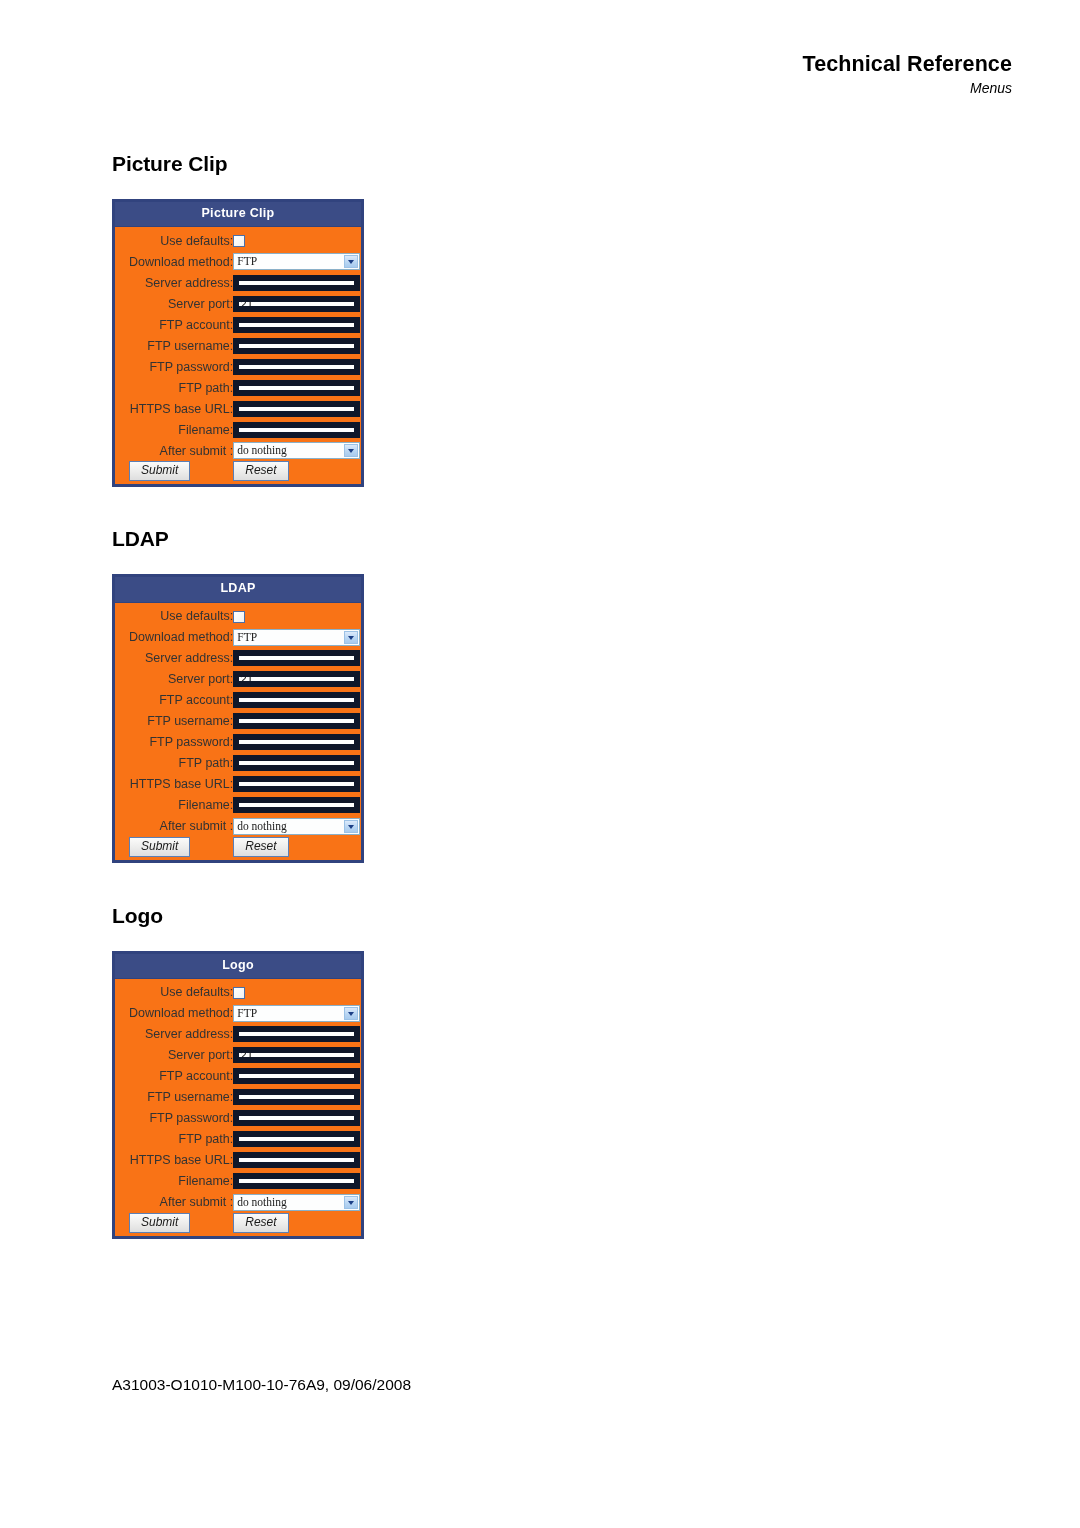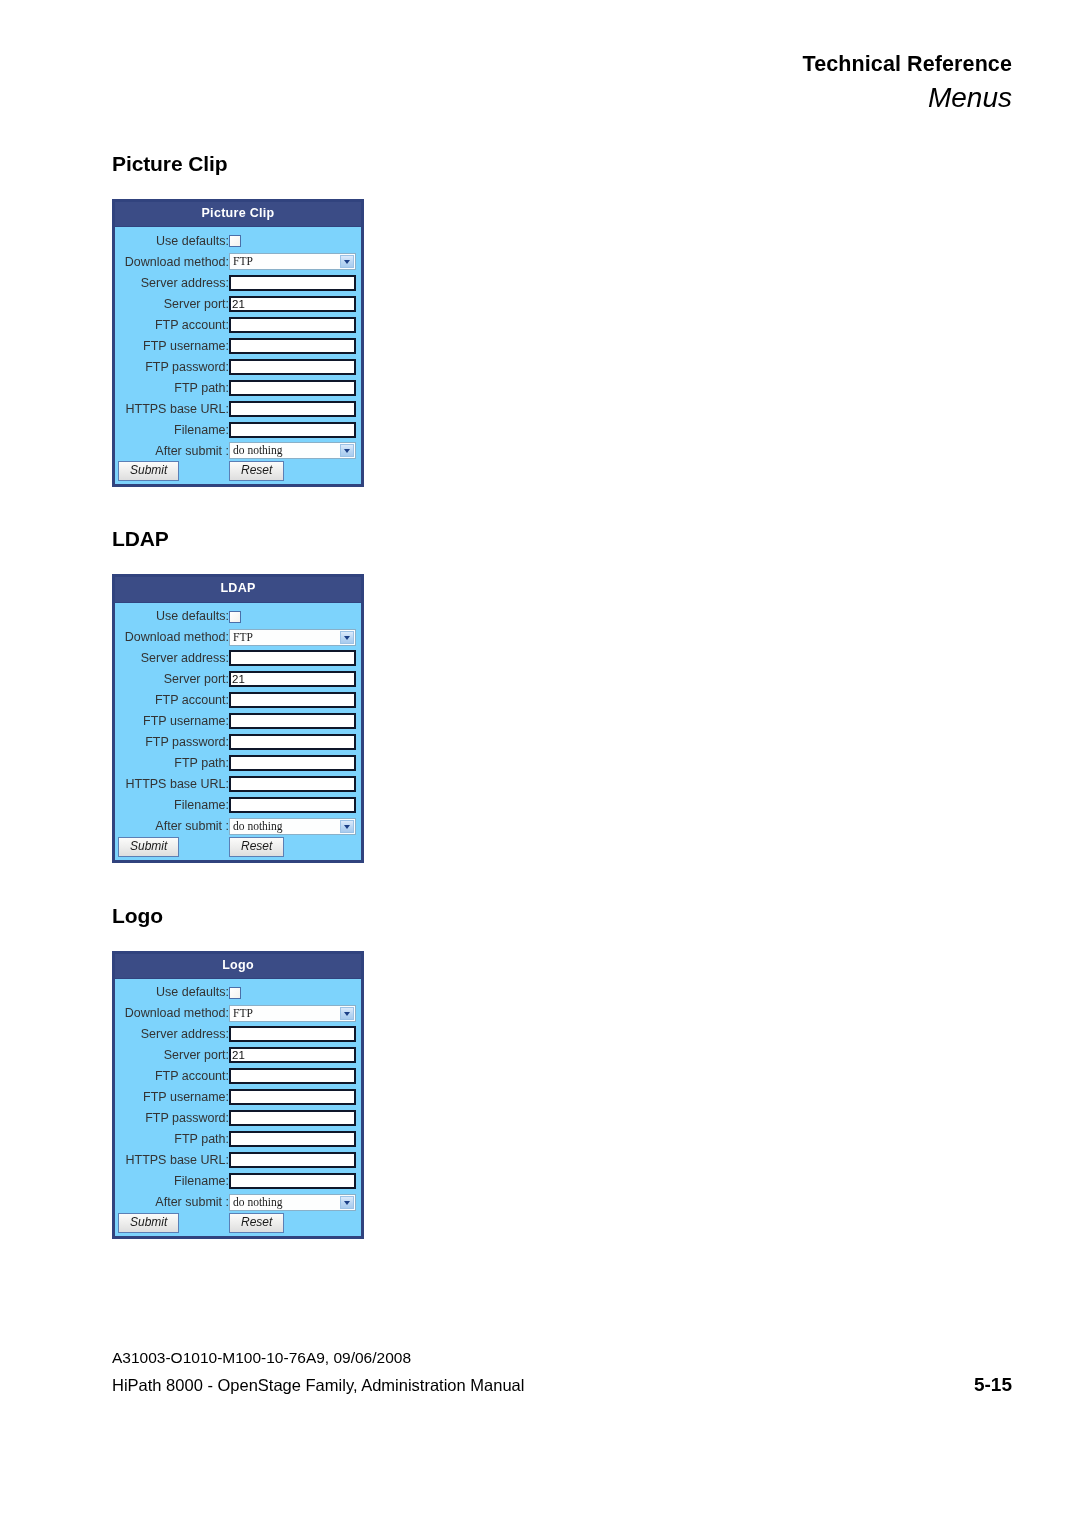--- a/index.html
+++ b/index.html
@@ -25,21 +25,21 @@
     text-align: right;
   }
   .header-title {
     font-size: 21.5px;
     font-weight: bold;
     letter-spacing: 0.1px;
     line-height: 1.12;
     color: #000;
   }
   .header-subtitle {
-    font-size: 28px;
+    font-size: 14px;
     font-style: italic;
     line-height: 1.25;
     margin-top: 4px;
     color: #000;
   }
 
   
   .content {
     position: absolute;
     left: 112px;
@@ -73,22 +73,22 @@
     color: #ffffff;
     font-size: 12.5px;
     font-weight: bold;
     text-align: center;
     padding: 5px 0 6px 0;
     letter-spacing: 0.3px;
     line-height: 1.05;
     border-bottom: 1px solid #31437e;
   }
   .panel-body {
-    background: #7dd3fc;
-    padding: 3px 3px 3px 3px;
+    background: #f97316;
+    padding: 3px 3px 3px 14px;
   }
 
   table.form-table {
     border-collapse: collapse;
     width: 100%;
     font-size: 12.5px;
     color: #2a2a2a;
   }
   table.form-table td {
     padding: 0;
@@ -108,21 +108,21 @@
     text-align: left;
     line-height: 20px;
     height: 21px;
   }
 
   
   .tinput {
     width: 127px;
     height: 16px;
     box-sizing: border-box;
-    border: 2px solid #0f172a;
+    border: 6px solid #0f172a;
     background: #ffffff;
     font-family: "Liberation Sans", sans-serif;
     font-size: 11.5px;
     color: #111;
     padding: 0 1px;
     line-height: 14px;
     margin: 1px 0;
     display: block;
     outline: none;
   }
@@ -518,17 +518,13 @@
           </tbody>
         </table>
       </div>
     </div>
   </div>
 
 </div>
 
 <div class="footer">
   <div class="footer-line1">A31003-O1010-M100-10-76A9, 09/06/2008</div>
-  <div class="footer-row2">
-    <div class="footer-line2">HiPath 8000 - OpenStage Family, Administration Manual</div>
-    <div class="footer-page">5-15</div>
-  </div>
 </div>
 
 </body></html>

